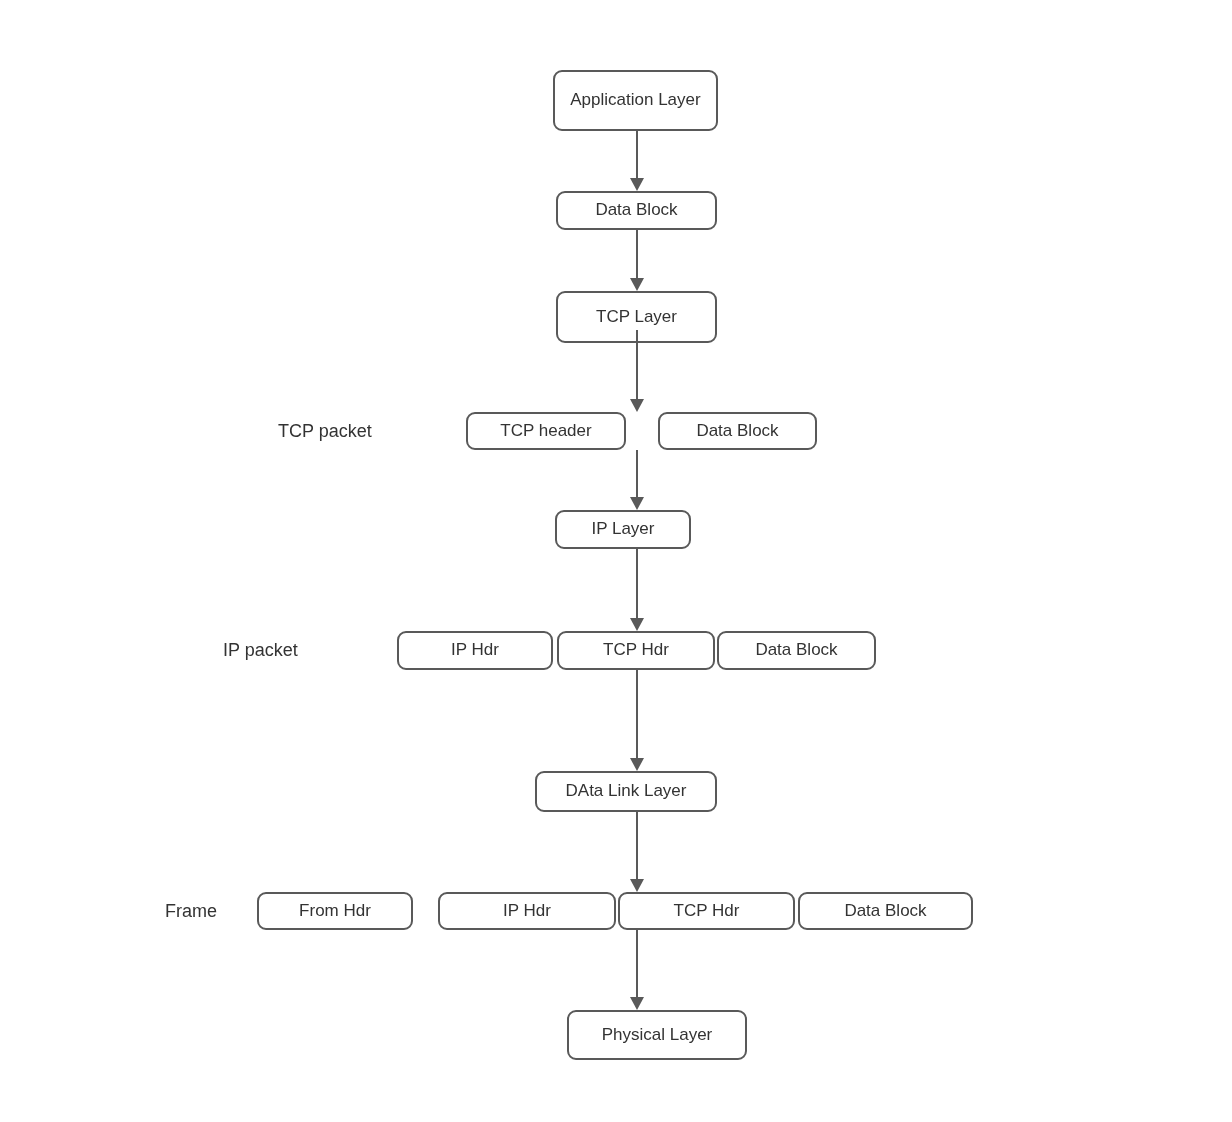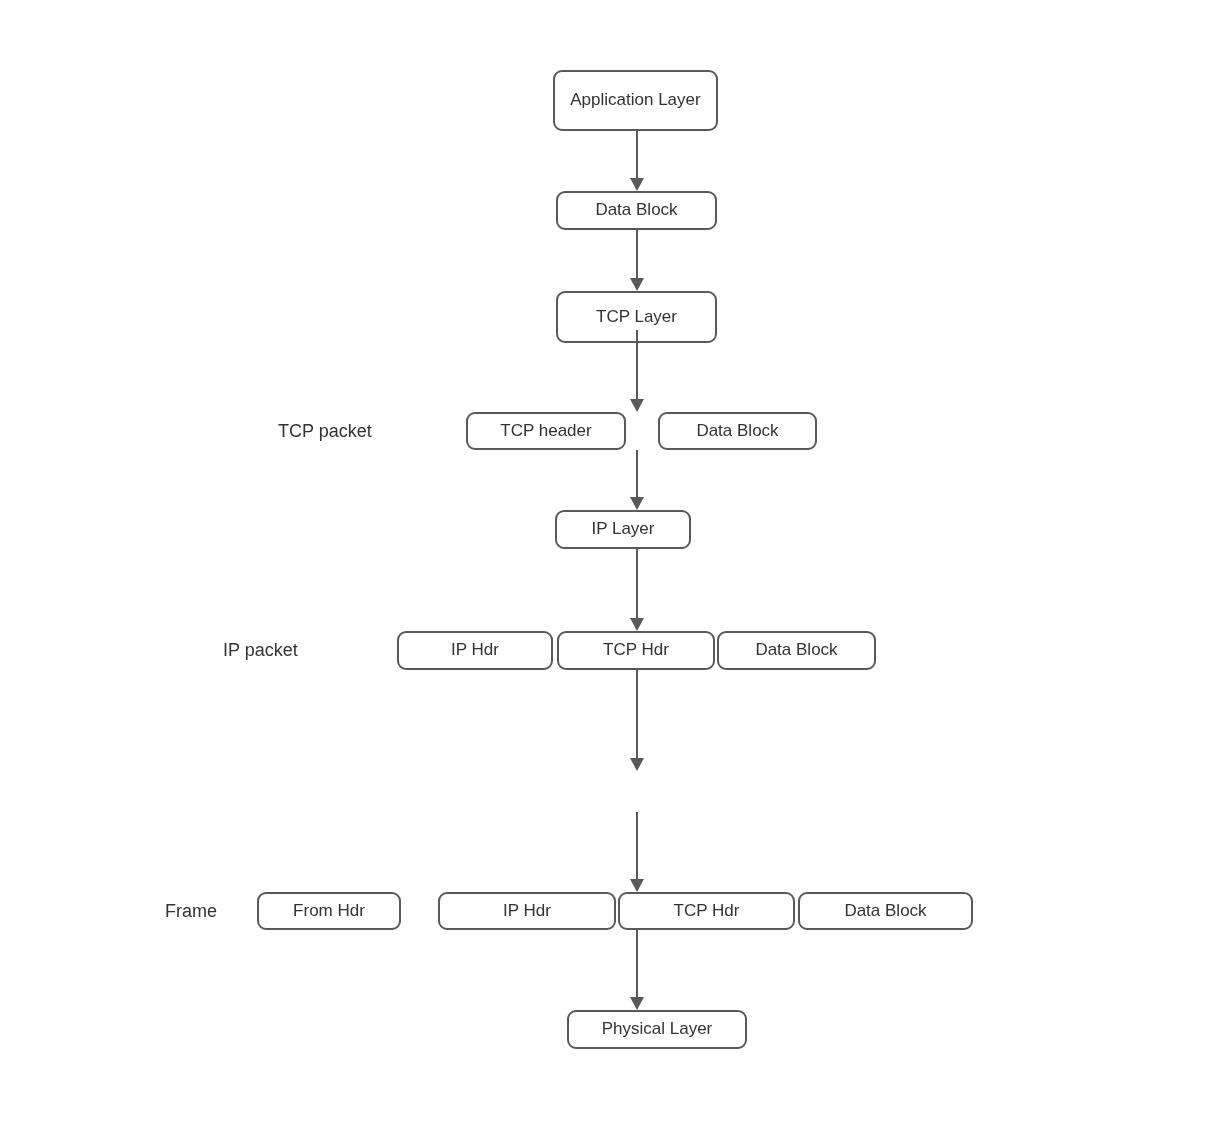--- a/index.html
+++ b/index.html
@@ -80,33 +80,34 @@
   <div class="node" style="left:555px; top:510px; width:136px; height:39px;">IP Layer</div>
 
   <div class="row-label" style="left:223px; top:638px;">IP packet</div>
 
   <div class="node" style="left:397px; top:631px; width:156px; height:39px;">IP Hdr</div>
 
   <div class="node" style="left:557px; top:631px; width:158px; height:39px;">TCP Hdr</div>
 
   <div class="node" style="left:717px; top:631px; width:159px; height:39px;">Data Block</div>
 
+  <div class="node" style="left:535px; top:771px; width:182px; height:41px;">DAta Link Layer</div>
 
   <div class="row-label" style="left:165px; top:899px;text-align:right;">Frame</div>
 
-  <div class="node" style="left:257px; top:892px; width:144px; height:38px;">From Hdr</div>
+  <div class="node" style="left:257px; top:892px; width:156px; height:38px;">From Hdr</div>
 
   <div class="node" style="left:438px; top:892px; width:178px; height:38px;">IP Hdr</div>
 
   <div class="node" style="left:618px; top:892px; width:177px; height:38px;">TCP Hdr</div>
 
   <div class="node" style="left:798px; top:892px; width:175px; height:38px;">Data Block</div>
 
 
-  <div class="node" style="left:567px; top:1010px; width:180px; height:39px;">Physical Layer</div>
+  <div class="node" style="left:567px; top:1010px; width:180px; height:50px;">Physical Layer</div>
 
   <div class="arrow" style="left:636px; top:131px; height:47px;"></div>
   <div class="arrow" style="left:636px; top:230px; height:48px;"></div>
   <div class="arrow" style="left:636px; top:330px; height:69px;"></div>
   <div class="arrow" style="left:636px; top:450px; height:47px;"></div>
   <div class="arrow" style="left:636px; top:549px; height:69px;"></div>
   <div class="arrow" style="left:636px; top:670px; height:88px;"></div>
   <div class="arrow" style="left:636px; top:812px; height:67px;"></div>
   <div class="arrow" style="left:636px; top:930px; height:67px;"></div>
 

